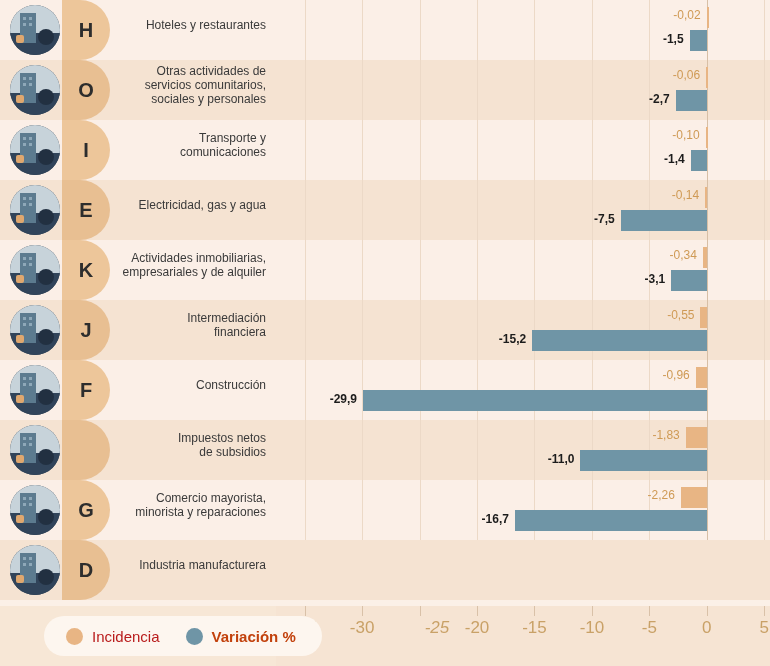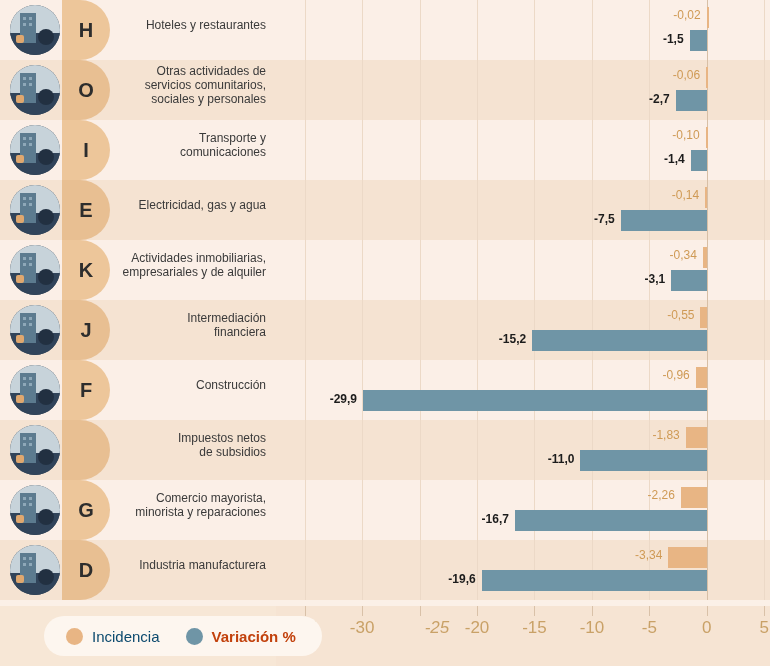--- a/index.html
+++ b/index.html
@@ -138,21 +138,21 @@
     background: #fdf6ef;
     border-radius: 20px;
     display: flex; align-items: center; gap: 26px;
     z-index: 5;
   }
   .legend-item { display:flex; align-items:center; gap: 9px; }
   .legend-dot { width: 17px; height: 17px; border-radius: 50%; }
   .legend-dot.incidencia { background: #e8b584; }
   .legend-dot.variacion  { background: #6f95a6; }
   .legend-text { font-size: 15px; }
-  .legend-text.incidencia { color: #0c4a6e; }
+  .legend-text.incidencia { color: #b91c1c; }
   .legend-text.variacion  { color: #c2410c; font-weight: 700; }
 </style>
 </head>
 <body>
 
 <div id="chart-root">
 
   <div id="bottom-band"></div>
   <div id="bottom-band-light"></div>
 
@@ -519,35 +519,20 @@
             <div class="shape-b" style="left:19px;top:12px;width:3px;height:3px;"></div>
             <div class="shape-b" style="left:13px;top:18px;width:3px;height:3px;"></div>
             <div class="shape-b" style="left:19px;top:18px;width:3px;height:3px;"></div>
             <div class="shape-d" style="left:28px;top:24px;width:16px;height:16px;border-radius:50%;"></div>
             <div class="shape-c" style="left:6px;top:30px;width:8px;height:8px;border-radius:2px;"></div>
           </div>
         </div>
       </div>
       <div class="row" style="top: 540px;">
         <div class="rowbg-dark"></div>
-        <div class="plot">
-          <div class="gridline" style="left: 28.7209px;"></div>
-          <div class="gridline" style="left: 86.1628px;"></div>
-          <div class="gridline" style="left: 143.605px;"></div>
-          <div class="gridline" style="left: 201.047px;"></div>
-          <div class="gridline" style="left: 258.488px;"></div>
-          <div class="gridline" style="left: 315.93px;"></div>
-          <div class="gridline" style="left: 373.372px;"></div>
-          <div class="gridline zero" style="left: 430.814px;"></div>
-          <div class="gridline" style="left: 488.256px;"></div>
-          <div class="bar incidencia" style="left: 392.443px; width: 38.3712px;"></div>
-          <div class="bar variacion" style="left: 205.642px; width: 225.172px;"></div>
-          <div class="val incidencia" style="right: 107.557px;">-3,34</div>
-          <div class="val variacion" style="right: 294.358px;">-19,6</div>
-        </div>
         <div class="label-cell">
           <div>
             <div>Industria manufacturera</div>
           </div>
         </div>
         <div class="letter-tab dark">
           <div class="tab-shape"></div>
           <div class="letter">D</div>
         </div>
         <div class="icon-cell">

